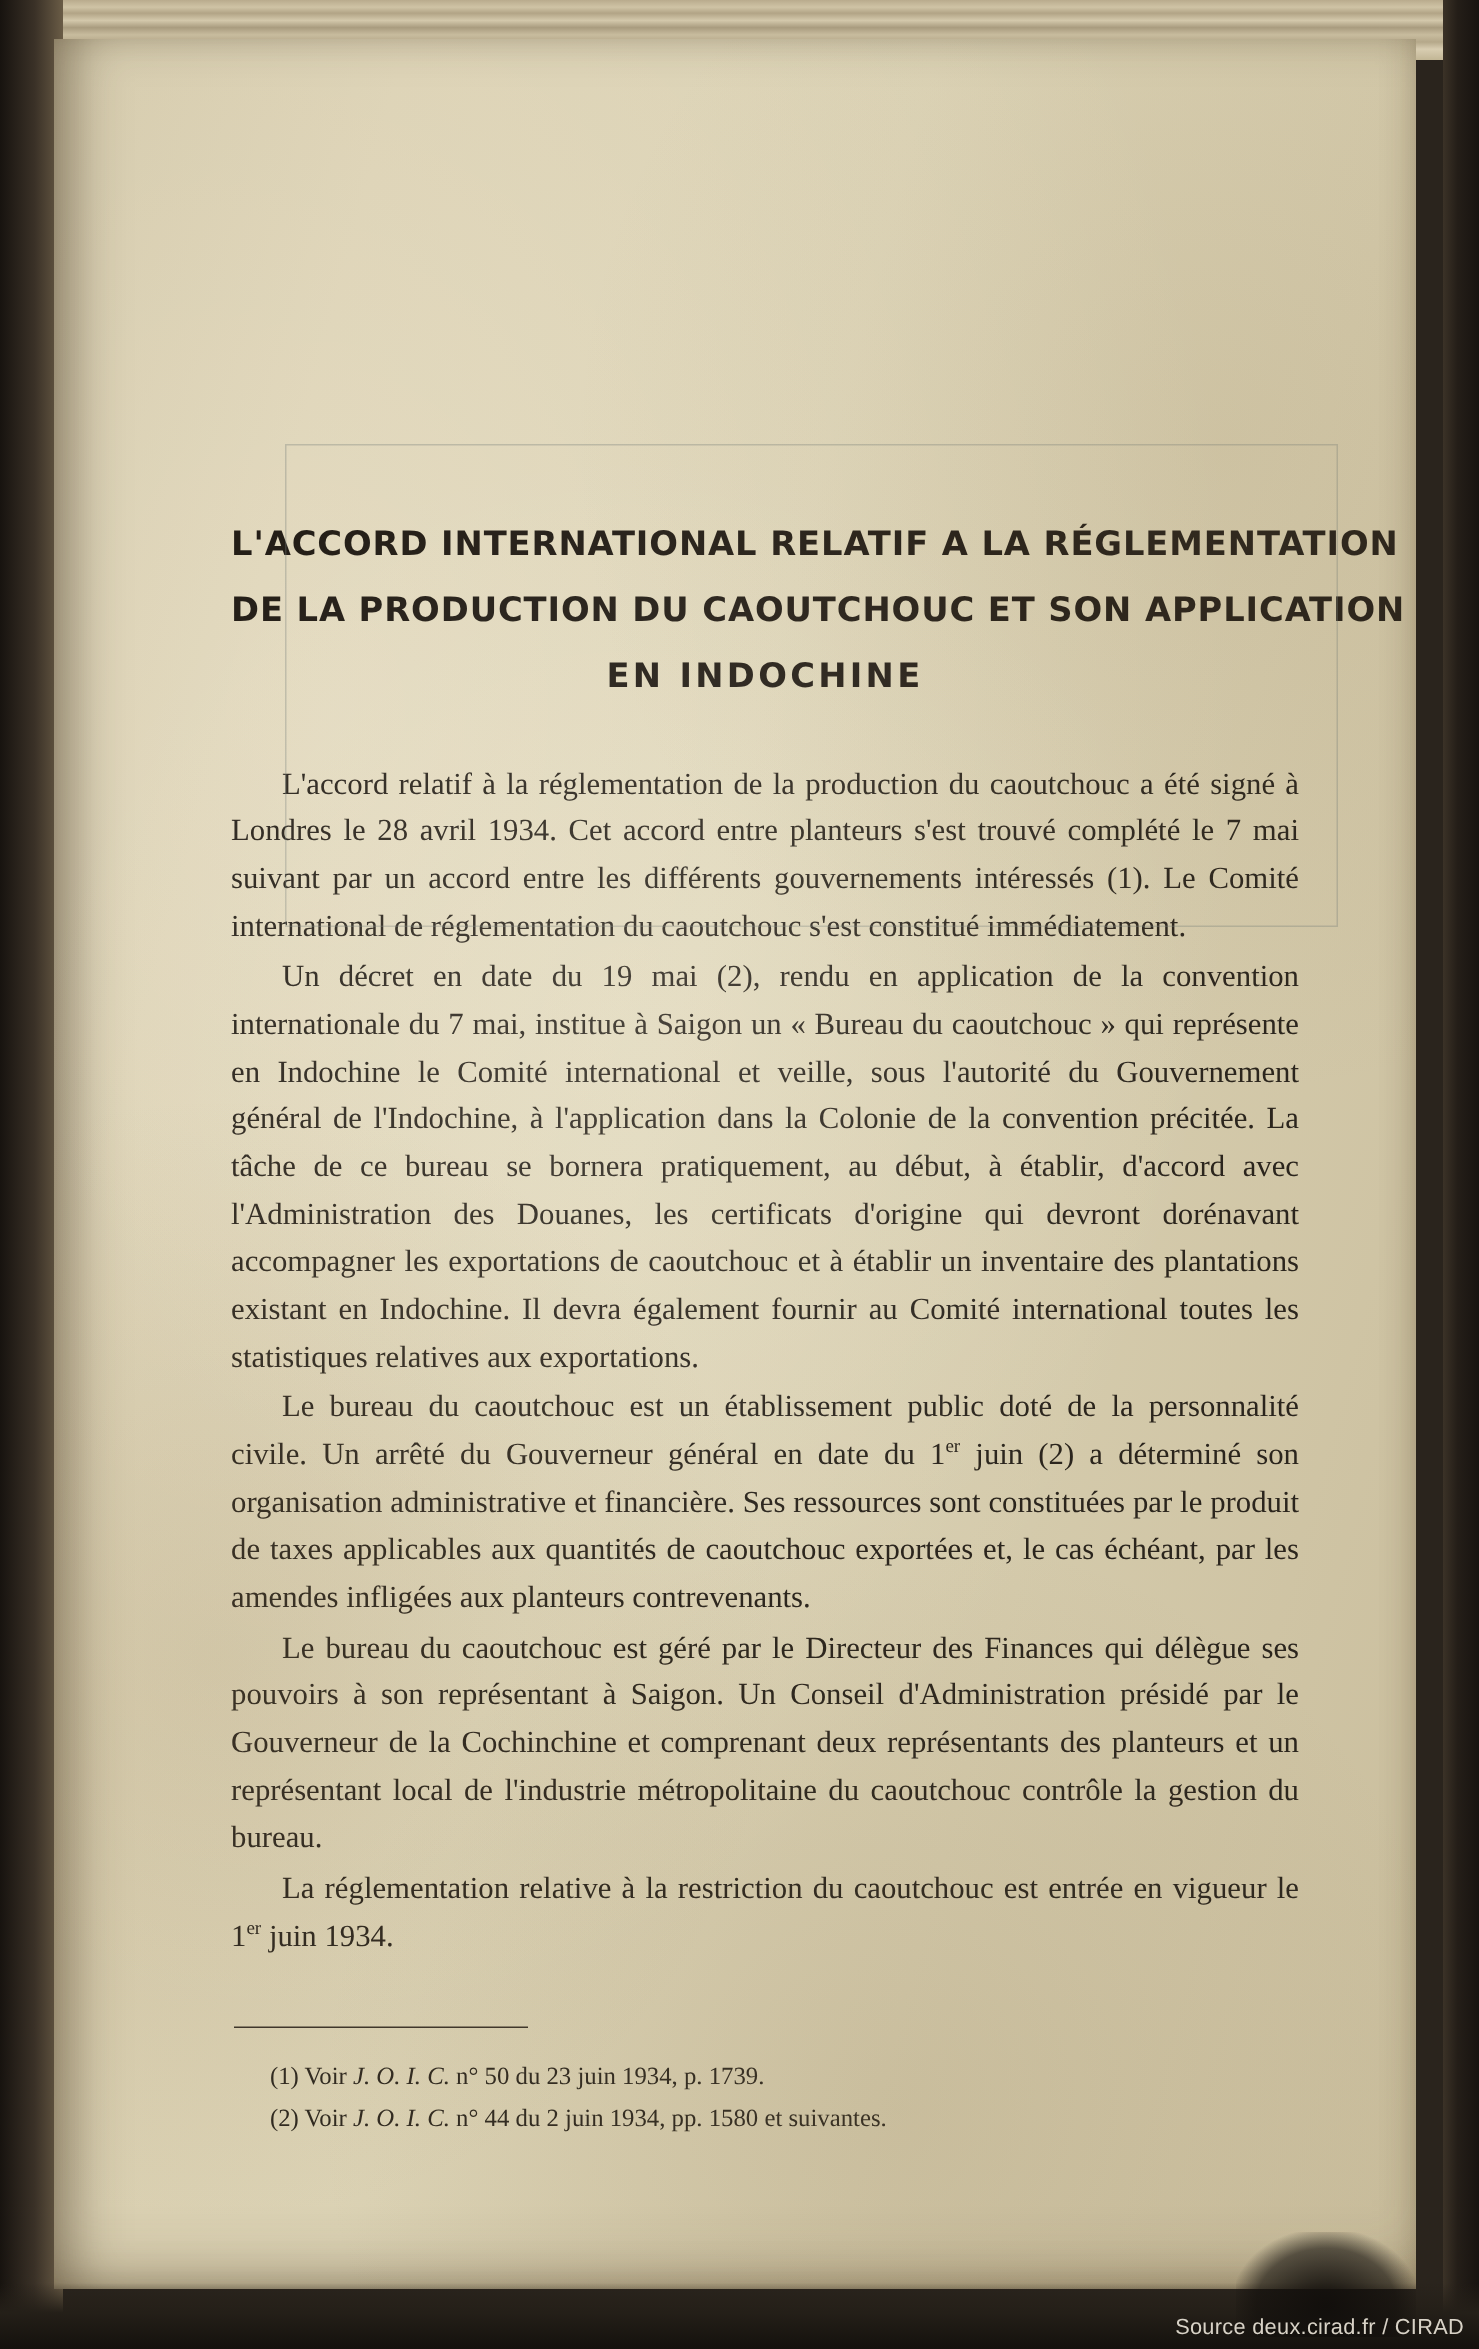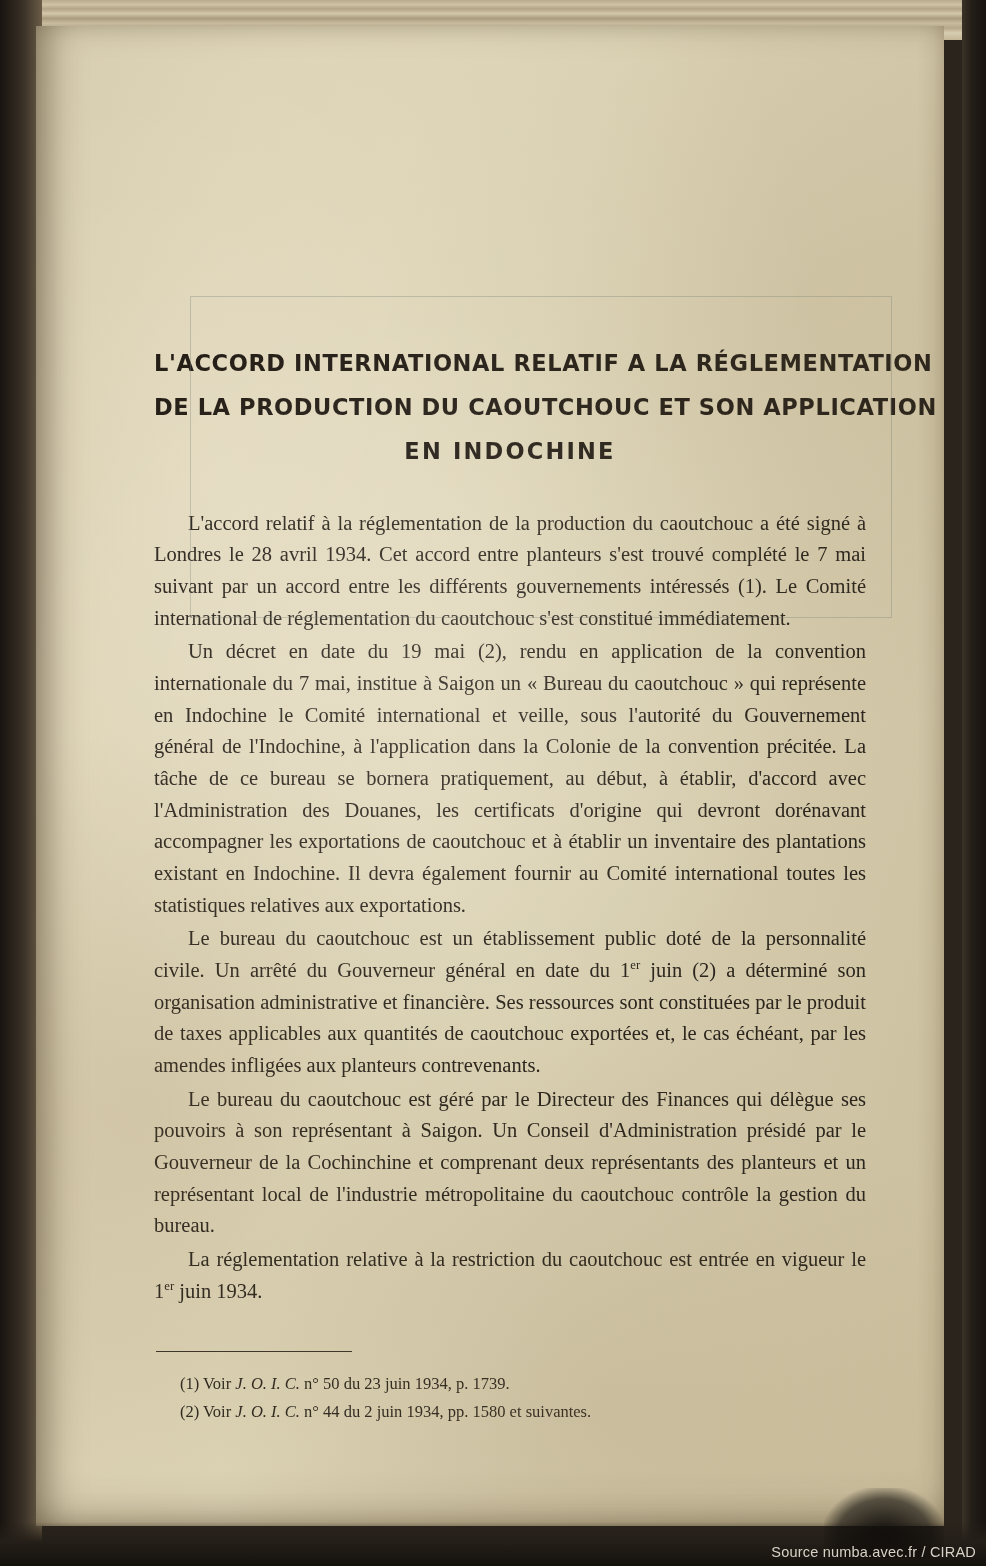--- a/index.html
+++ b/index.html
@@ -211,14 +211,14 @@
         </div>
       </div>
 
     </div>
   </div>
 
   <div class="right-dark"></div>
   <div class="bottom-dark"></div>
   <div class="blob"></div>
 
-  <div class="credit">Source numba.avec.fr / CIRAD</div>
+  <div class="credit">Source deux.cirad.fr / CIRAD</div>
 </div>
 
 </body></html>

